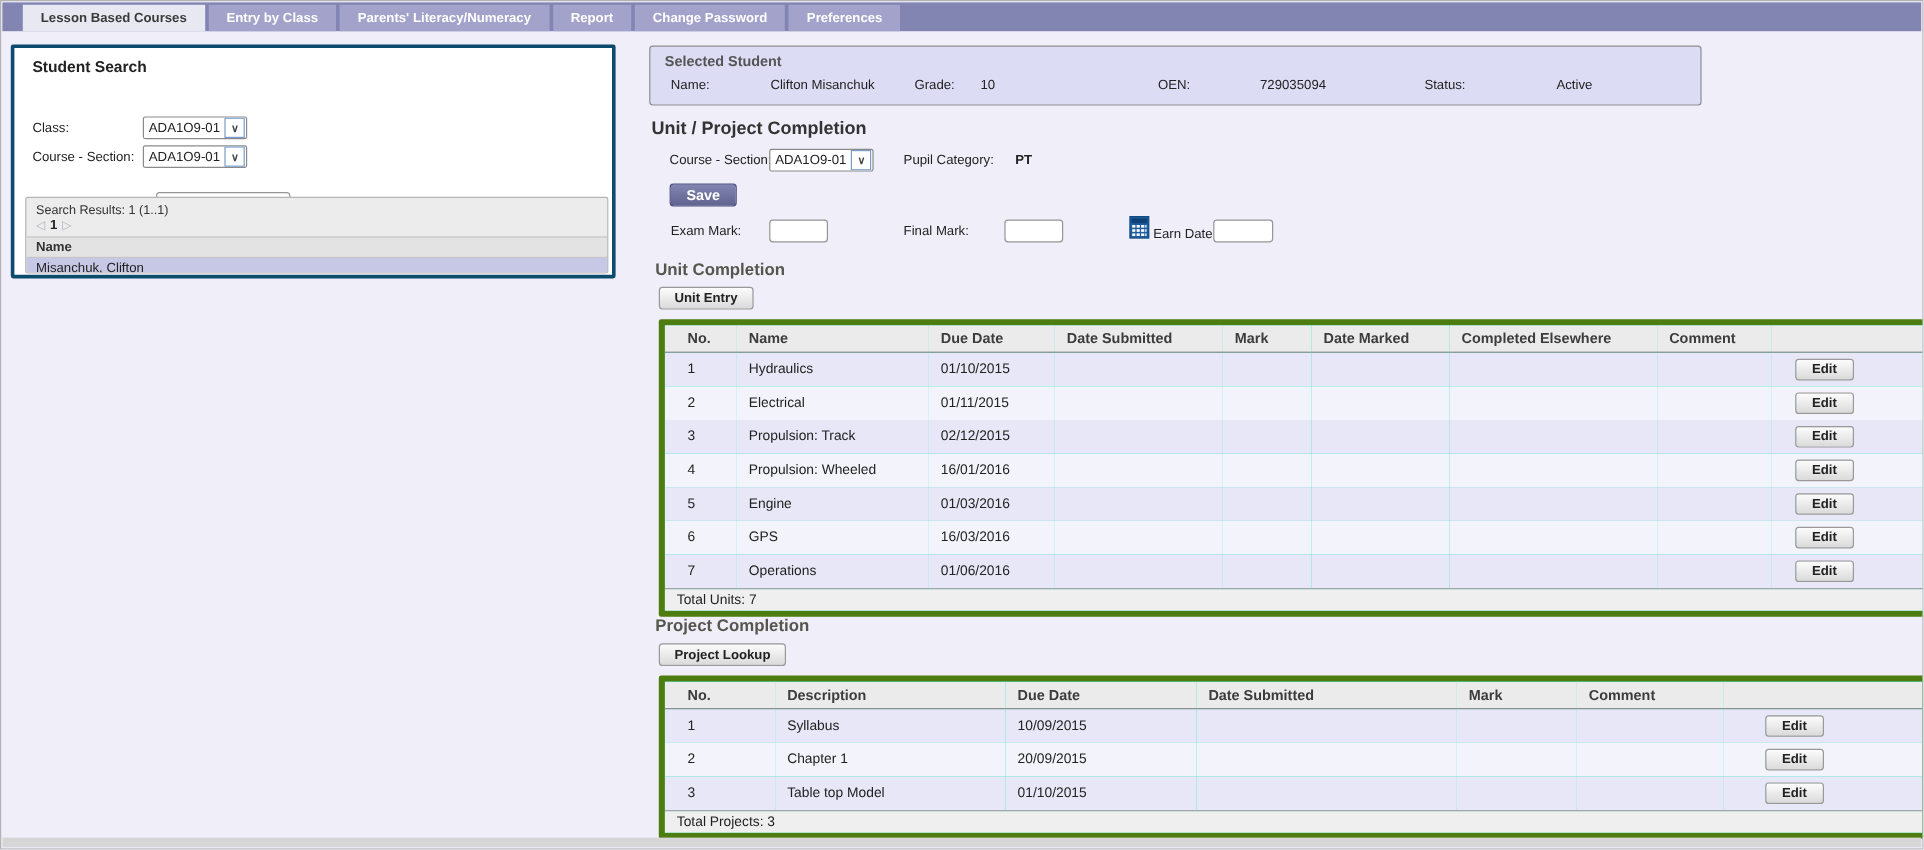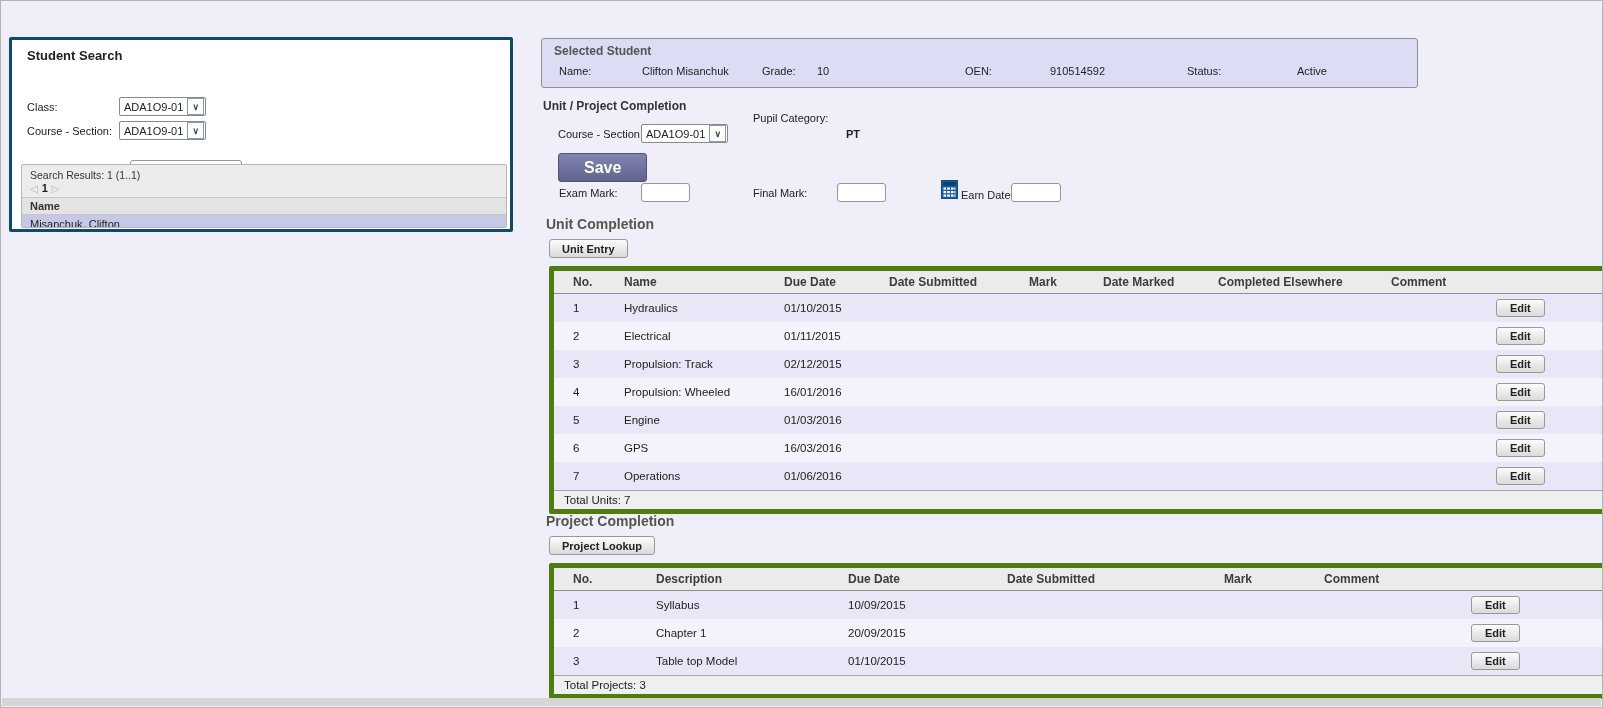--- a/index.html
+++ b/index.html
@@ -9,23 +9,23 @@
   
   .navbar{position:absolute;top:1px;left:1px;right:1px;height:24px;background:#8285b2;display:flex;align-items:stretch;padding-left:17px;gap:3px;box-sizing:border-box;}
   .tab{display:flex;align-items:center;padding:0 15px;margin-top:2px;font-size:11px;font-weight:bold;color:#fff;background:#a2a2ca;cursor:pointer;white-space:nowrap;}
   .tab.active{background:#e8e8f2;color:#3a3a3a;}
 
   .abs{position:absolute;}
   .lbl{font-size:11px;color:#222;}
   .val{font-size:11px;color:#222;}
 
   
-  .btn-purple{display:inline-flex;align-items:center;justify-content:center;height:29px;padding:0 25px;
+  .btn-purple{display:inline-flex;align-items:center;justify-content:center;height:19px;padding:0 13px;
     background:linear-gradient(#8184b1,#61648f);border:1px solid #4e5180;border-radius:3px;
-    color:#fff;font-weight:bold;font-size:16px;font-family:inherit;cursor:pointer;box-sizing:border-box;}
+    color:#fff;font-weight:bold;font-size:12px;font-family:inherit;cursor:pointer;box-sizing:border-box;}
   .btn-light{display:inline-flex;align-items:center;justify-content:center;height:19px;padding:0 12px;
     background:linear-gradient(#fcfcfc,#dadada);border:1px solid #999;border-radius:3px;
     color:#222;font-weight:bold;font-size:11px;font-family:inherit;cursor:pointer;box-sizing:border-box;}
   .btn-edit{height:18px;padding:0 13px;}
 
   
   .tinput{height:17px;border:1px solid #969696;border-radius:3px;background:#fff;font-size:11px;font-family:inherit;padding:0 4px;box-sizing:content-box;}
   .select{display:inline-flex;align-items:center;height:19px;border:1px solid #8a8a8a;border-radius:2px;background:#fff;box-sizing:border-box;cursor:pointer;}
   .select-text{font-size:11px;color:#222;padding:0 4px;min-width:50px;}
   .select-arrow{width:15px;height:15px;margin-right:1px;border:1px solid #7a9cc9;display:flex;align-items:center;justify-content:center;
@@ -43,21 +43,21 @@
   .pager-page{font-weight:bold;font-size:11px;color:#222;}
   .results-name-header{background:#e3e3e3;border-top:1px solid #c6c6c6;border-bottom:1px solid #c6c6c6;font-weight:bold;font-size:11px;color:#333;padding:2px 8px;}
   .results-row{background:#c7c7e6;font-size:11px;color:#222;padding:3px 8px;cursor:pointer;}
 
   
   #selected-student{position:absolute;left:540px;top:37px;width:877px;height:50px;background:#dcdcf5;border:1px solid #8e8e8e;border-radius:3px;box-sizing:border-box;}
   .sel-title{position:absolute;top:5px;left:12px;font-weight:bold;font-size:12px;color:#555;}
   .sel-fields{position:absolute;top:26px;left:17px;display:grid;grid-template-columns:83px 120px 55px 148px 85px 137px 110px auto;}
 
   
-  .h-main{font-size:12px;font-weight:bold;color:#333;}
+  .h-main{font-size:15px;font-weight:bold;color:#333;}
   .h-sub{font-size:14px;font-weight:bold;color:#56564e;}
 
   
   .tablebox{position:absolute;border:5px solid #4d7c0f;border-radius:2px;background:#5eead4;overflow:hidden;}
   table{border-collapse:collapse;table-layout:fixed;width:100%;font-size:11.5px;color:#222;}
   thead th{background:#ebebeb;border-bottom:1px solid #8f8f8f;font-weight:bold;text-align:left;padding:4px 10px;font-size:12px;color:#3c3c3c;white-space:nowrap;overflow:hidden;}
   tbody td{padding:0 10px;height:28px;white-space:nowrap;overflow:hidden;}
   tbody tr:nth-child(odd){background:#e7e7f7;}
   tbody tr:nth-child(even){background:#f3f3fb;}
   tfoot td{background:#efefef;border-top:1px solid #a5a5a5;padding:3px 10px;font-size:11.5px;color:#222;}
@@ -65,20 +65,28 @@
 
   
   .bottom-bar{position:absolute;left:1px;right:1px;bottom:1px;height:8px;background:#d6d6d6;}
   .cal-icon{display:inline-block;width:17px;height:20px;}
 </style>
 </head>
 <body>
 
 <div id="screen">
 
+  <div class="navbar">
+    <div class="tab active">Lesson Based Courses</div>
+    <div class="tab">Entry by Class</div>
+    <div class="tab">Parents' Literacy/Numeracy</div>
+    <div class="tab">Report</div>
+    <div class="tab">Change Password</div>
+    <div class="tab">Preferences</div>
+  </div>
 
   <div id="student-search">
     <div class="ss-title">Student Search</div>
 
     <div class="form-row" style="top:57px;">
       <span class="lbl">Class:</span>
       <span class="select">
         <span class="select-text">ADA1O9-01</span>
         <span class="select-arrow">∨</span>
       </span>
@@ -115,34 +123,34 @@
   </div>
 
   <div id="selected-student">
     <div class="sel-title">Selected Student</div>
     <div class="sel-fields">
       <span class="lbl">Name:</span>
       <span class="val">Clifton Misanchuk</span>
       <span class="lbl">Grade:</span>
       <span class="val">10</span>
       <span class="lbl">OEN:</span>
-      <span class="val">910514592</span>
+      <span class="val">729035094</span>
       <span class="lbl">Status:</span>
       <span class="val">Active</span>
     </div>
   </div>
 
   <div class="abs h-main" style="left:542px;top:98px;">Unit / Project Completion</div>
 
   <span class="abs lbl" style="left:557px;top:127px;">Course - Section:</span>
   <span class="select abs" style="left:640px;top:123px;">
     <span class="select-text">ADA1O9-01</span>
     <span class="select-arrow">∨</span>
   </span>
-  <span class="abs lbl" style="left:752px;top:111px;">Pupil Category:</span>
+  <span class="abs lbl" style="left:752px;top:127px;">Pupil Category:</span>
   <span class="abs val" style="left:845px;top:127px;font-weight:bold;">PT</span>
 
   <button class="btn-purple abs" style="left:557px;top:152px;">Save</button>
 
   <span class="abs lbl" style="left:558px;top:186px;">Exam Mark:</span>
   <input class="tinput abs" style="left: 640px; top: 182px; width: 39px;">
   <span class="abs lbl" style="left:752px;top:186px;">Final Mark:</span>
   <input class="tinput abs" style="left: 836px; top: 182px; width: 39px;">
   <span class="abs cal-icon" style="left:940px;top:178px;">
     <svg width="17" height="20" viewBox="0 0 17 20">

